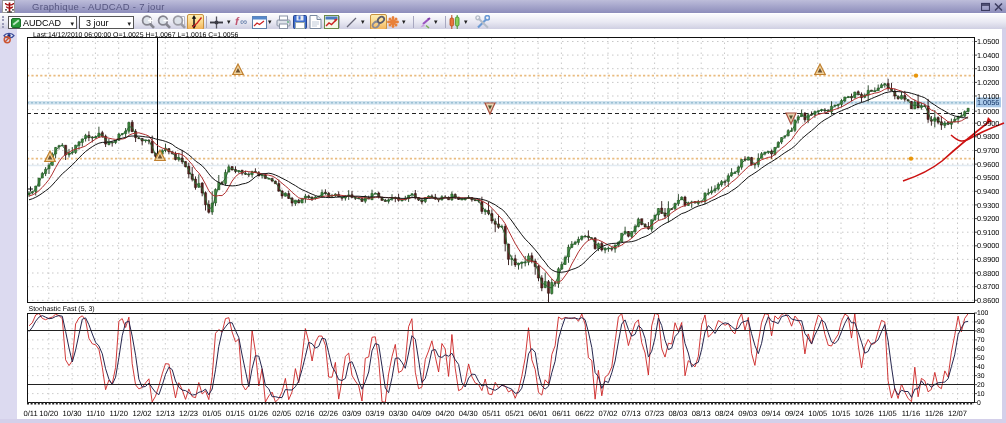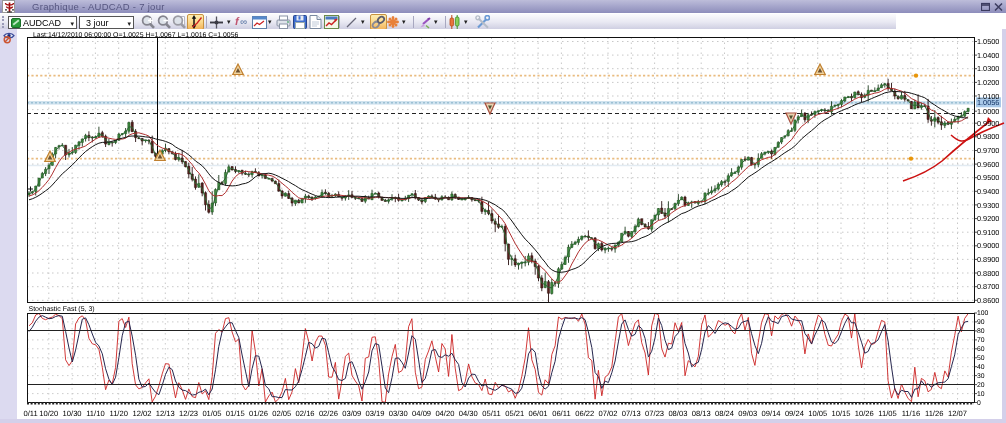--- a/index.html
+++ b/index.html
@@ -1,20 +1,20 @@
 <!DOCTYPE html>
 <html><head><meta charset="utf-8"><style>
 *{margin:0;padding:0;box-sizing:border-box}
 html,body{width:1006px;height:423px;overflow:hidden;font-family:"Liberation Sans",sans-serif}
 #win{position:relative;width:1006px;height:423px;background:#fff}
 #title{position:absolute;left:0;top:0;width:1006px;height:13px;background:linear-gradient(#bdbdda 0%,#a7a7cc 45%,#8d8dbb 100%);}
 #title .txt{position:absolute;left:32px;top:1px;font-size:9.5px;color:#55557f;letter-spacing:0.3px}
 #title .ticon{position:absolute;left:2px;top:0;width:13px;height:13px;background:#fff;border:1px solid #999}
 #wbtn1{position:absolute;left:981px;top:2px}#wbtn2{position:absolute;left:994px;top:2px}
-#tbar{position:absolute;left:0;top:14px;width:896px;height:16px;background:linear-gradient(#fbfbfd 0%,#e8e8f2 55%,#cfcfe2 100%);border-bottom:1px solid #b0b0c8}
+#tbar{position:absolute;left:0;top:14px;width:1006px;height:16px;background:linear-gradient(#fbfbfd 0%,#e8e8f2 55%,#cfcfe2 100%);border-bottom:1px solid #b0b0c8}
 .grip{position:absolute;left:2px;top:2px;width:4px;height:12px;border-left:2px dotted #9a9ab8}
 .combo{position:absolute;top:2px;height:13px;background:#fff;border:1px solid #555}
 .ctext{position:absolute;top:1px;font-size:9px;color:#000;white-space:nowrap}
 .ca{position:absolute;right:2px;top:3px;font-size:7px;color:#222;line-height:7px}
 .hl{position:absolute;width:17px;height:16px;background:linear-gradient(#fdecb0 0%,#fbd98e 50%,#f2b45c 100%);border:1px solid #c8923e;border-radius:2px;display:inline-flex;align-items:center;justify-content:center}
 text{font-family:"Liberation Sans",sans-serif;text-rendering:geometricPrecision}
 #tbar svg,.ticon svg{display:block}
 .info{font-size:6.9px;fill:#000}
 .pl{font-size:7.3px;fill:#000}
 .sl{font-size:6.8px;fill:#000}

